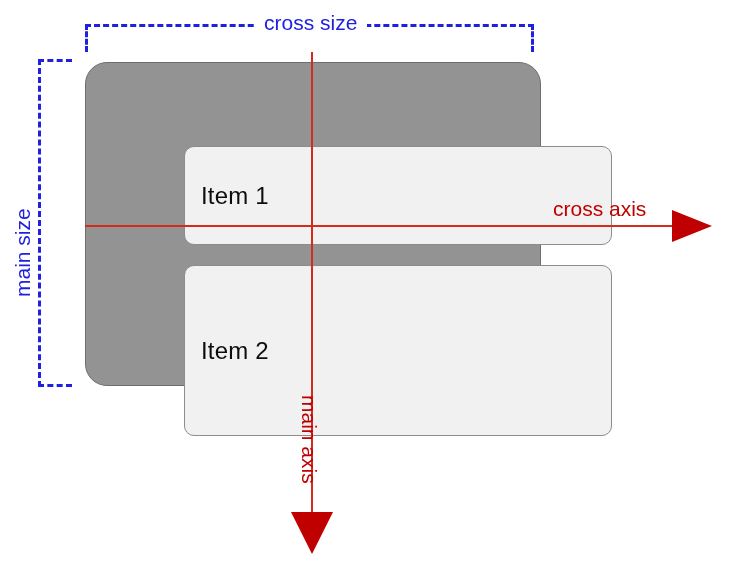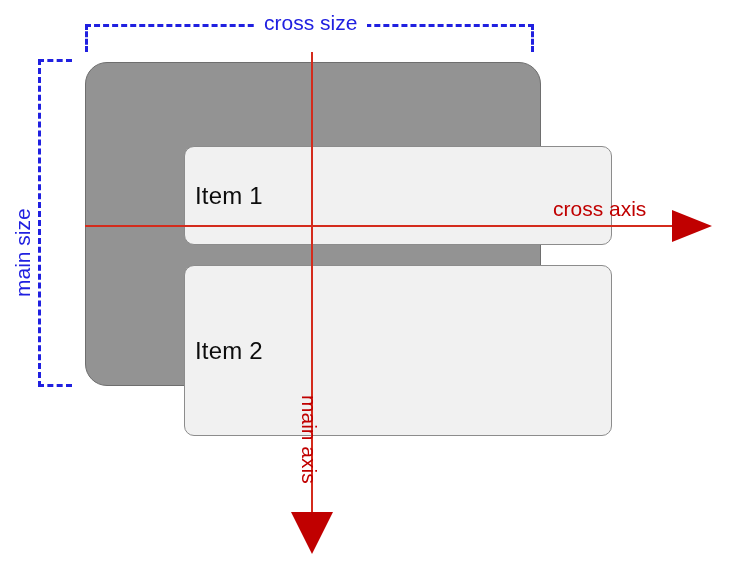--- a/index.html
+++ b/index.html
@@ -45,21 +45,21 @@
     box-sizing: border-box;
     background: #f1f1f1;
     border: 1px solid #8c8c8c;
     border-radius: 10px;
     display: flex;
     align-items: center;
   }
   .flex-item .item-label {
     font-size: 24px;
     color: #0d0d0d;
-    padding-left: 10px;
+    padding-left: 16px;
     letter-spacing: 0.2px;
     line-height: 1;
   }
   #item1 {
     left: 98px;
     top: 83px;
     width: 428px;
     height: 99px;
   }
   #item2 {

